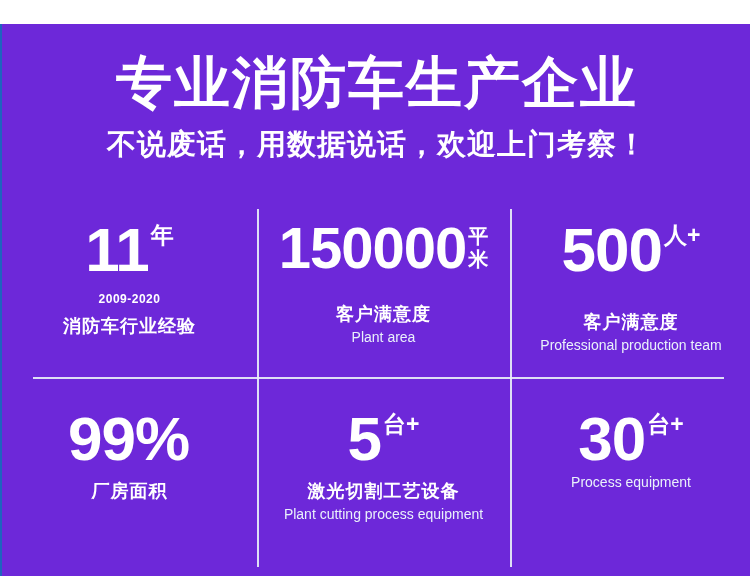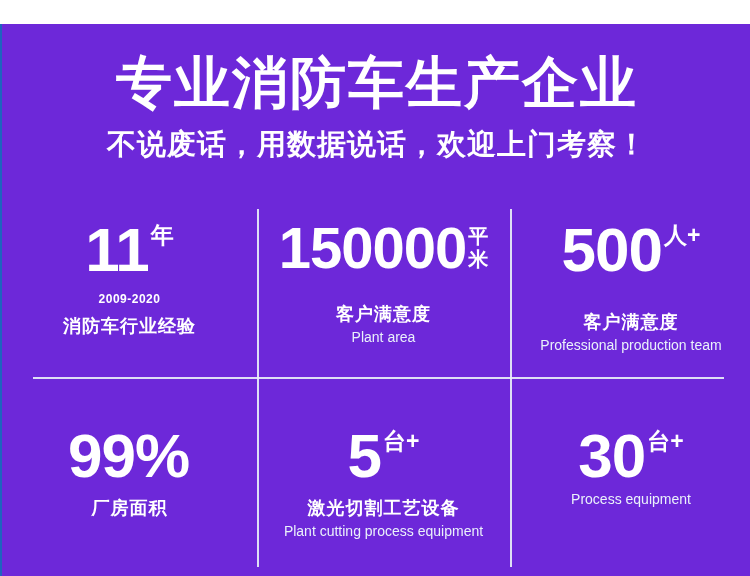--- a/index.html
+++ b/index.html
@@ -89,21 +89,21 @@
 
   .stat-cell {
     position: relative;
     display: flex;
     flex-direction: column;
     align-items: center;
     justify-content: flex-start;
     padding-top: 10px;
     box-sizing: border-box;
   }
-  .stat-cell.row2 { padding-top: 47px; text-align: right; }
+  .stat-cell.row2 { padding-top: 30px; text-align: right; }
 
   .stat-value-row {
     display: flex;
     align-items: flex-start;
     justify-content: center;
     line-height: 1;
   }
   .stat-number {
     font-size: 62px;
     line-height: 62px;

